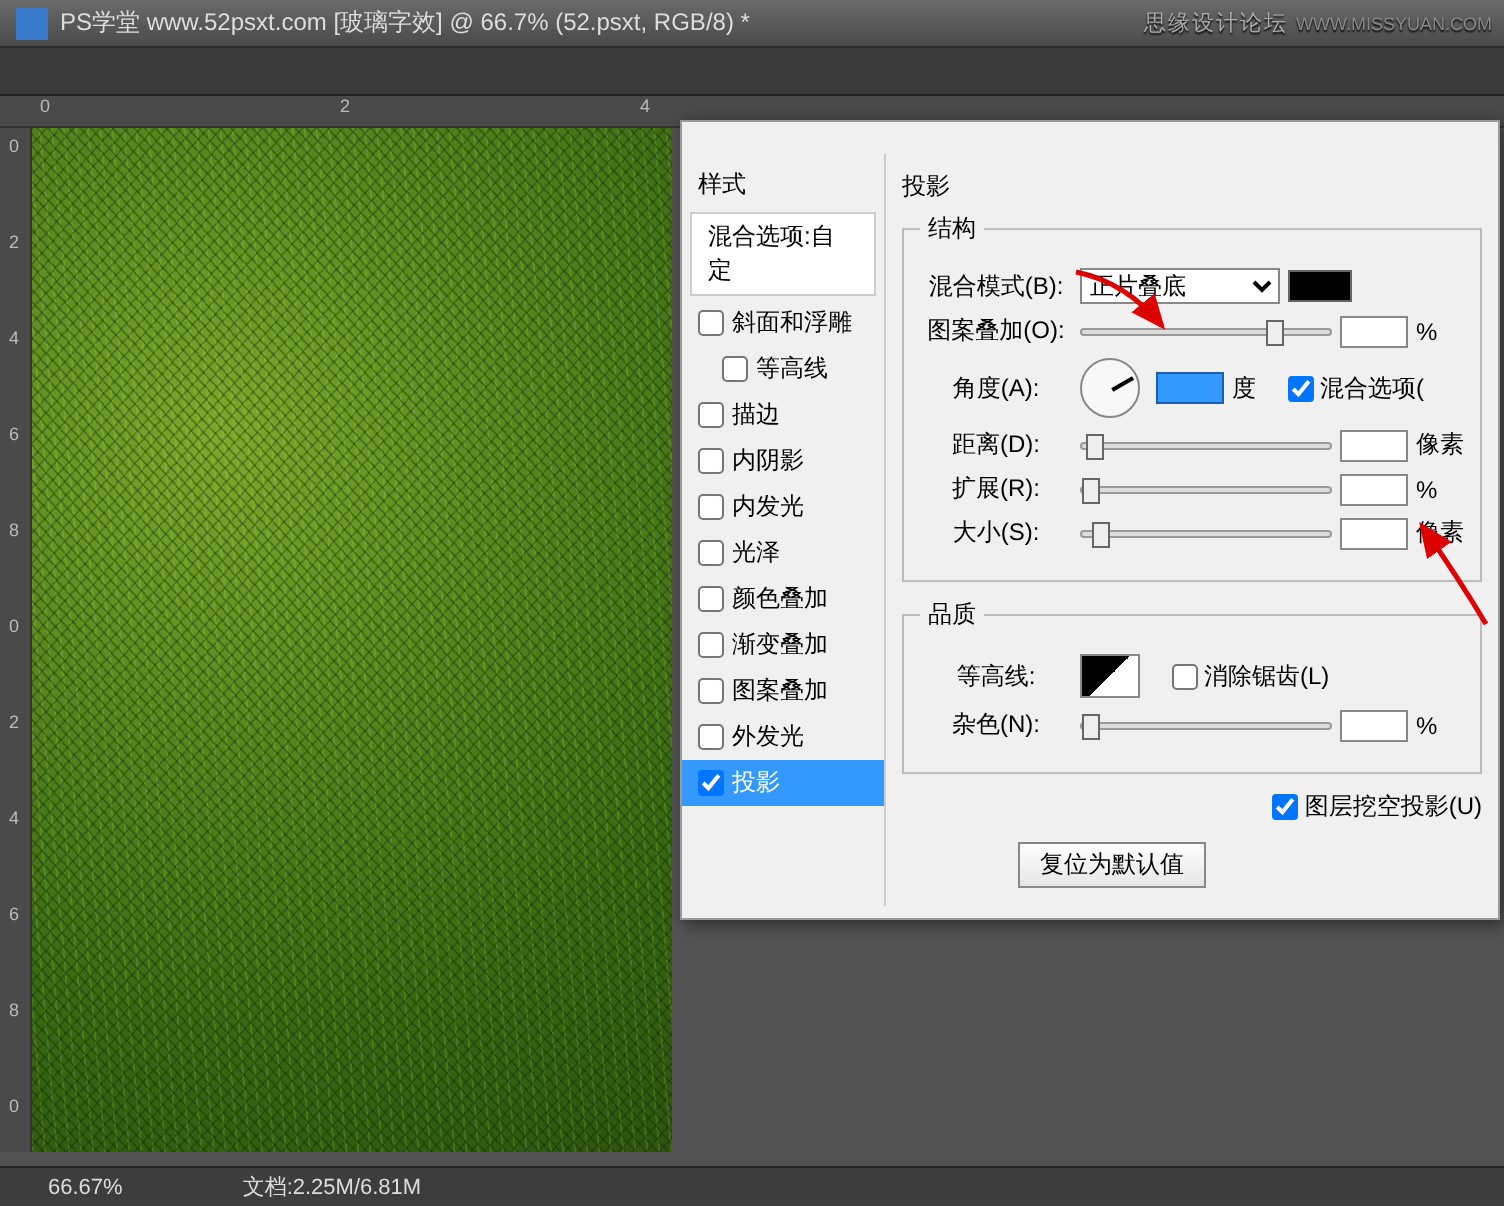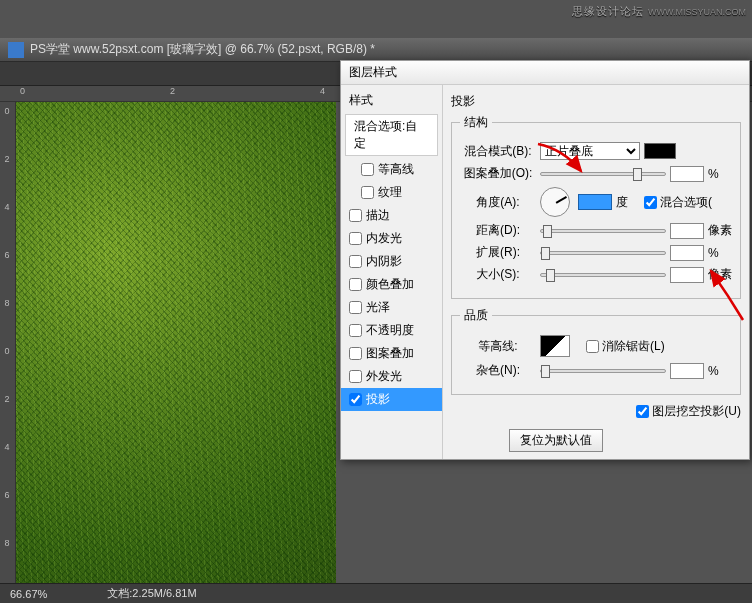--- a/index.html
+++ b/index.html
@@ -1,31 +1,31 @@
 <!DOCTYPE html>
 <html><head>
 <meta charset="utf-8">
 <style>
 * { box-sizing: border-box; margin: 0; padding: 0; }
 body { font-family: "Microsoft YaHei", SimSun, Arial, sans-serif; font-size: 12px; background: #535353; color: #ccc; width: 752px; height: 603px; overflow: hidden; position: relative; }
-.titlebar { background: linear-gradient(#6a6a6a,#4a4a4a); height: 24px; display: flex; align-items: center; padding: 0 8px; color: #ddd; font-size: 12px; border-bottom: 1px solid #2a2a2a; margin-top: 38px; }
+.titlebar { background: linear-gradient(#6a6a6a,#4a4a4a); height: 24px; display: flex; align-items: center; padding: 0 8px; color: #ddd; font-size: 12px; border-bottom: 1px solid #2a2a2a; }
 .titlebar .icon { width: 16px; height: 16px; background: #3a7acb; margin-right: 6px; display: inline-block; }
 .tabbar { background: #3a3a3a; height: 24px; display: flex; align-items: center; padding: 0 8px; font-size: 11px; border-bottom: 1px solid #222; }
 .ruler-h { height: 16px; background: #4a4a4a; border-bottom: 1px solid #333; display: flex; position: relative; }
 .ruler-h .tick { position: absolute; top: 0; font-size: 9px; color: #bbb; }
 .main { display: flex; height: 512px; position: relative; }
 .ruler-v-col { width: 16px; background: #4a4a4a; position: relative; border-right: 1px solid #333; }
 .ruler-v-col .tick { position: absolute; left: 2px; font-size: 9px; color: #bbb; writing-mode: vertical-rl; text-orientation: upright; letter-spacing: -2px; }
 .canvas { width: 320px; height: 512px; position: relative; background: #2b2b2b; }
 .grass { position: absolute; inset: 0; background: radial-gradient(circle at 30% 30%, #7fa82c 0%, #5e8a20 30%, #3a6812 70%, #2e520e 100%); }
 .grass::before { content: ""; position: absolute; inset: 0; background-image: repeating-linear-gradient(48deg, rgba(0,40,0,.3) 0 1px, transparent 1px 4px), repeating-linear-gradient(132deg, rgba(0,40,0,.25) 0 1px, transparent 1px 5px), repeating-linear-gradient(85deg, rgba(200,255,100,.12) 0 1px, transparent 1px 6px); }
-.statusbar { position: absolute; bottom: 0; left: 0; height: 20px; background: #3d3d3d; width: 752px; display: flex; align-items: center; padding: 0 10px; font-size: 11px; color: #ddd; gap: 60px; border-top: 1px solid #222;}
+.statusbar { position: absolute; bottom: 0; left: 0; height: 20px; background: #3d3d3d; width: 752px; display: flex; align-items: center; padding: 0 24px; font-size: 11px; color: #ddd; gap: 60px; border-top: 1px solid #222;}
 .dialog { position: absolute; left: 340px; top: 60px; width: 410px; height: 400px; background: #f0f0f0; border: 1px solid #999; box-shadow: 2px 2px 8px rgba(0,0,0,.5); color: #000; overflow: hidden; }
 .dlg-title { background: linear-gradient(#fdfdfd,#e8e8e8); height: 24px; display: flex; align-items: center; padding: 0 8px; font-size: 12px; border-bottom: 1px solid #ccc; }
-.dlg-body { display: flex; height: 376px; }
+.dlg-body { display: flex; height: 376px; margin-top: 16px; }
 .styles-col { width: 102px; border-right: 1px solid #ccc; padding: 4px 0; }
 .styles-col .hdr { padding: 3px 8px; font-size: 12px; }
 .styles-col .blend { padding: 3px 8px; font-size: 12px; background: #fff; border: 1px solid #ccc; margin: 2px 4px; }
 .style-item { display: flex; align-items: center; padding: 3px 8px; gap: 4px; font-size: 12px; cursor: pointer; }
 .style-item.indent { padding-left: 20px; }
 .style-item.selected { background: #3399ff; color: #fff; }
 .style-item input { margin: 0; }
 .panel { flex: 1; padding: 8px; font-size: 12px; position: relative; }
 fieldset { border: 1px solid #bbb; margin-bottom: 8px; padding: 6px 8px 10px 8px; }
 legend { padding: 0 4px; font-size: 12px; }
@@ -82,57 +82,56 @@
     <span class="tick" style="top:388px">6</span>
     <span class="tick" style="top:436px">8</span>
     <span class="tick" style="top:484px">0</span>
   </div>
   <div class="canvas">
     <div class="grass"></div>
   </div>
 </div>
 
 <div class="dialog">
-  <div class="dlg-title">图层样式</div>
   <div class="dlg-body">
     <div class="styles-col">
       <div class="hdr">样式</div>
       <div class="blend">混合选项:自定</div>
       <div id="style-items">
+          <div class="style-item">
+            <input type="checkbox" style="">
+            <span>斜面和浮雕</span>
+          </div>
           <div class="style-item indent">
             <input type="checkbox" style="">
             <span>等高线</span>
           </div>
-          <div class="style-item indent">
-            <input type="checkbox" style="">
-            <span>纹理</span>
-          </div>
           <div class="style-item">
             <input type="checkbox" style="">
             <span>描边</span>
           </div>
           <div class="style-item">
             <input type="checkbox" style="">
+            <span>内阴影</span>
+          </div>
+          <div class="style-item">
+            <input type="checkbox" style="">
             <span>内发光</span>
           </div>
           <div class="style-item">
             <input type="checkbox" style="">
-            <span>内阴影</span>
+            <span>光泽</span>
           </div>
           <div class="style-item">
             <input type="checkbox" style="">
             <span>颜色叠加</span>
           </div>
           <div class="style-item">
             <input type="checkbox" style="">
-            <span>光泽</span>
-          </div>
-          <div class="style-item">
-            <input type="checkbox" style="">
-            <span>不透明度</span>
+            <span>渐变叠加</span>
           </div>
           <div class="style-item">
             <input type="checkbox" style="">
             <span>图案叠加</span>
           </div>
           <div class="style-item">
             <input type="checkbox" style="">
             <span>外发光</span>
           </div>
           <div class="style-item selected">

